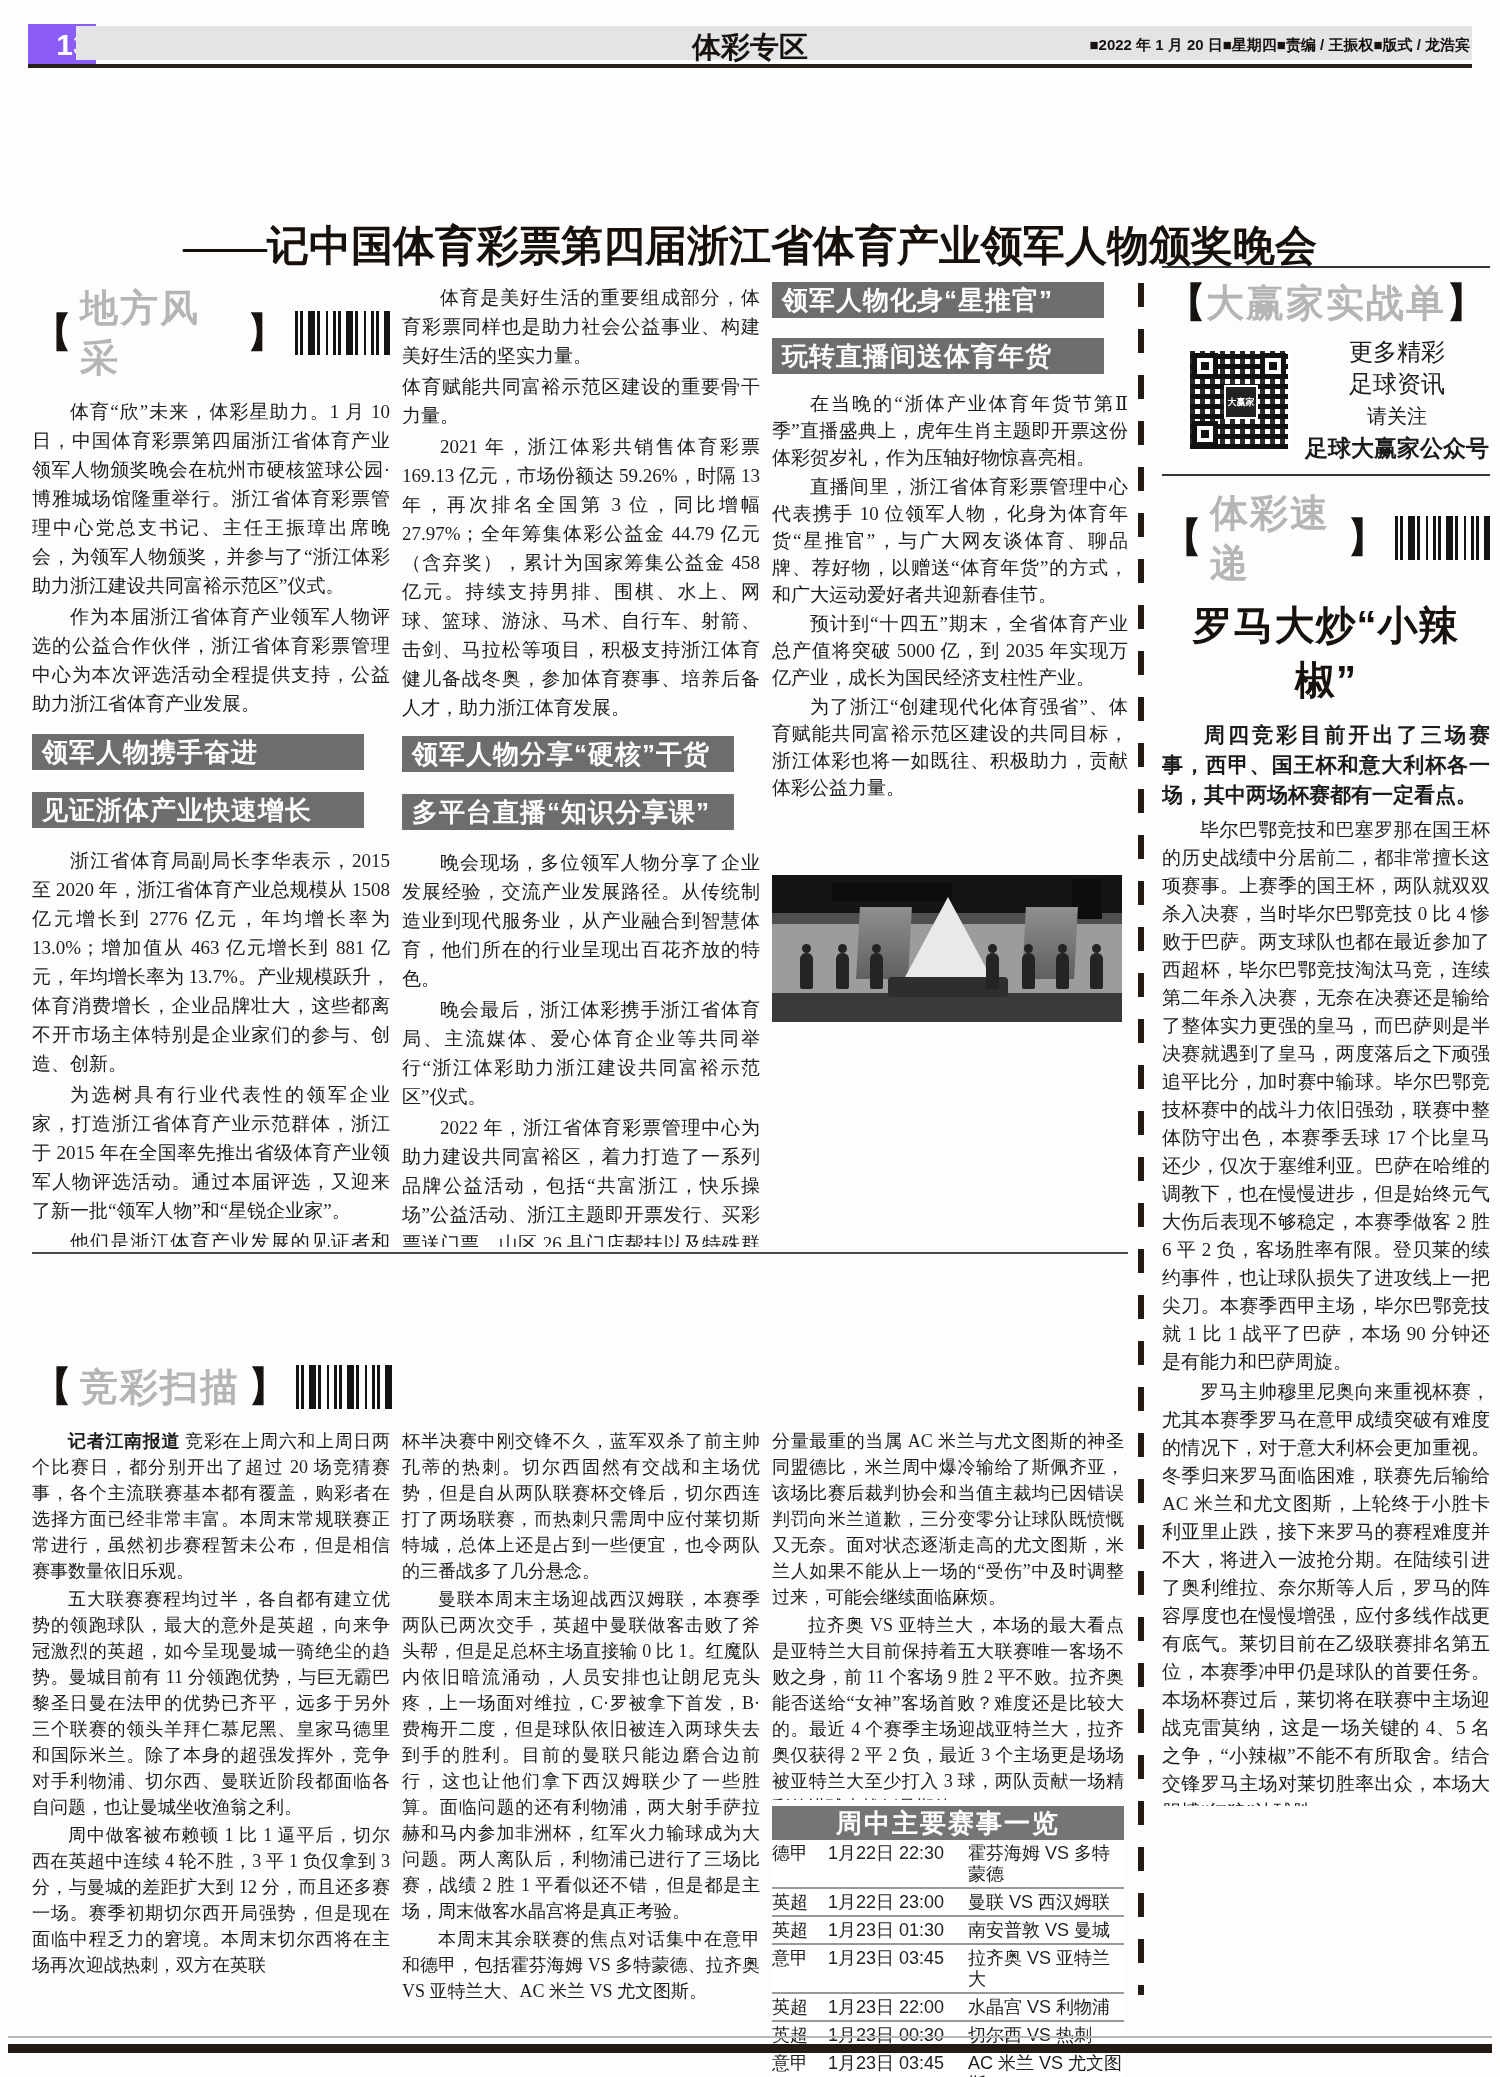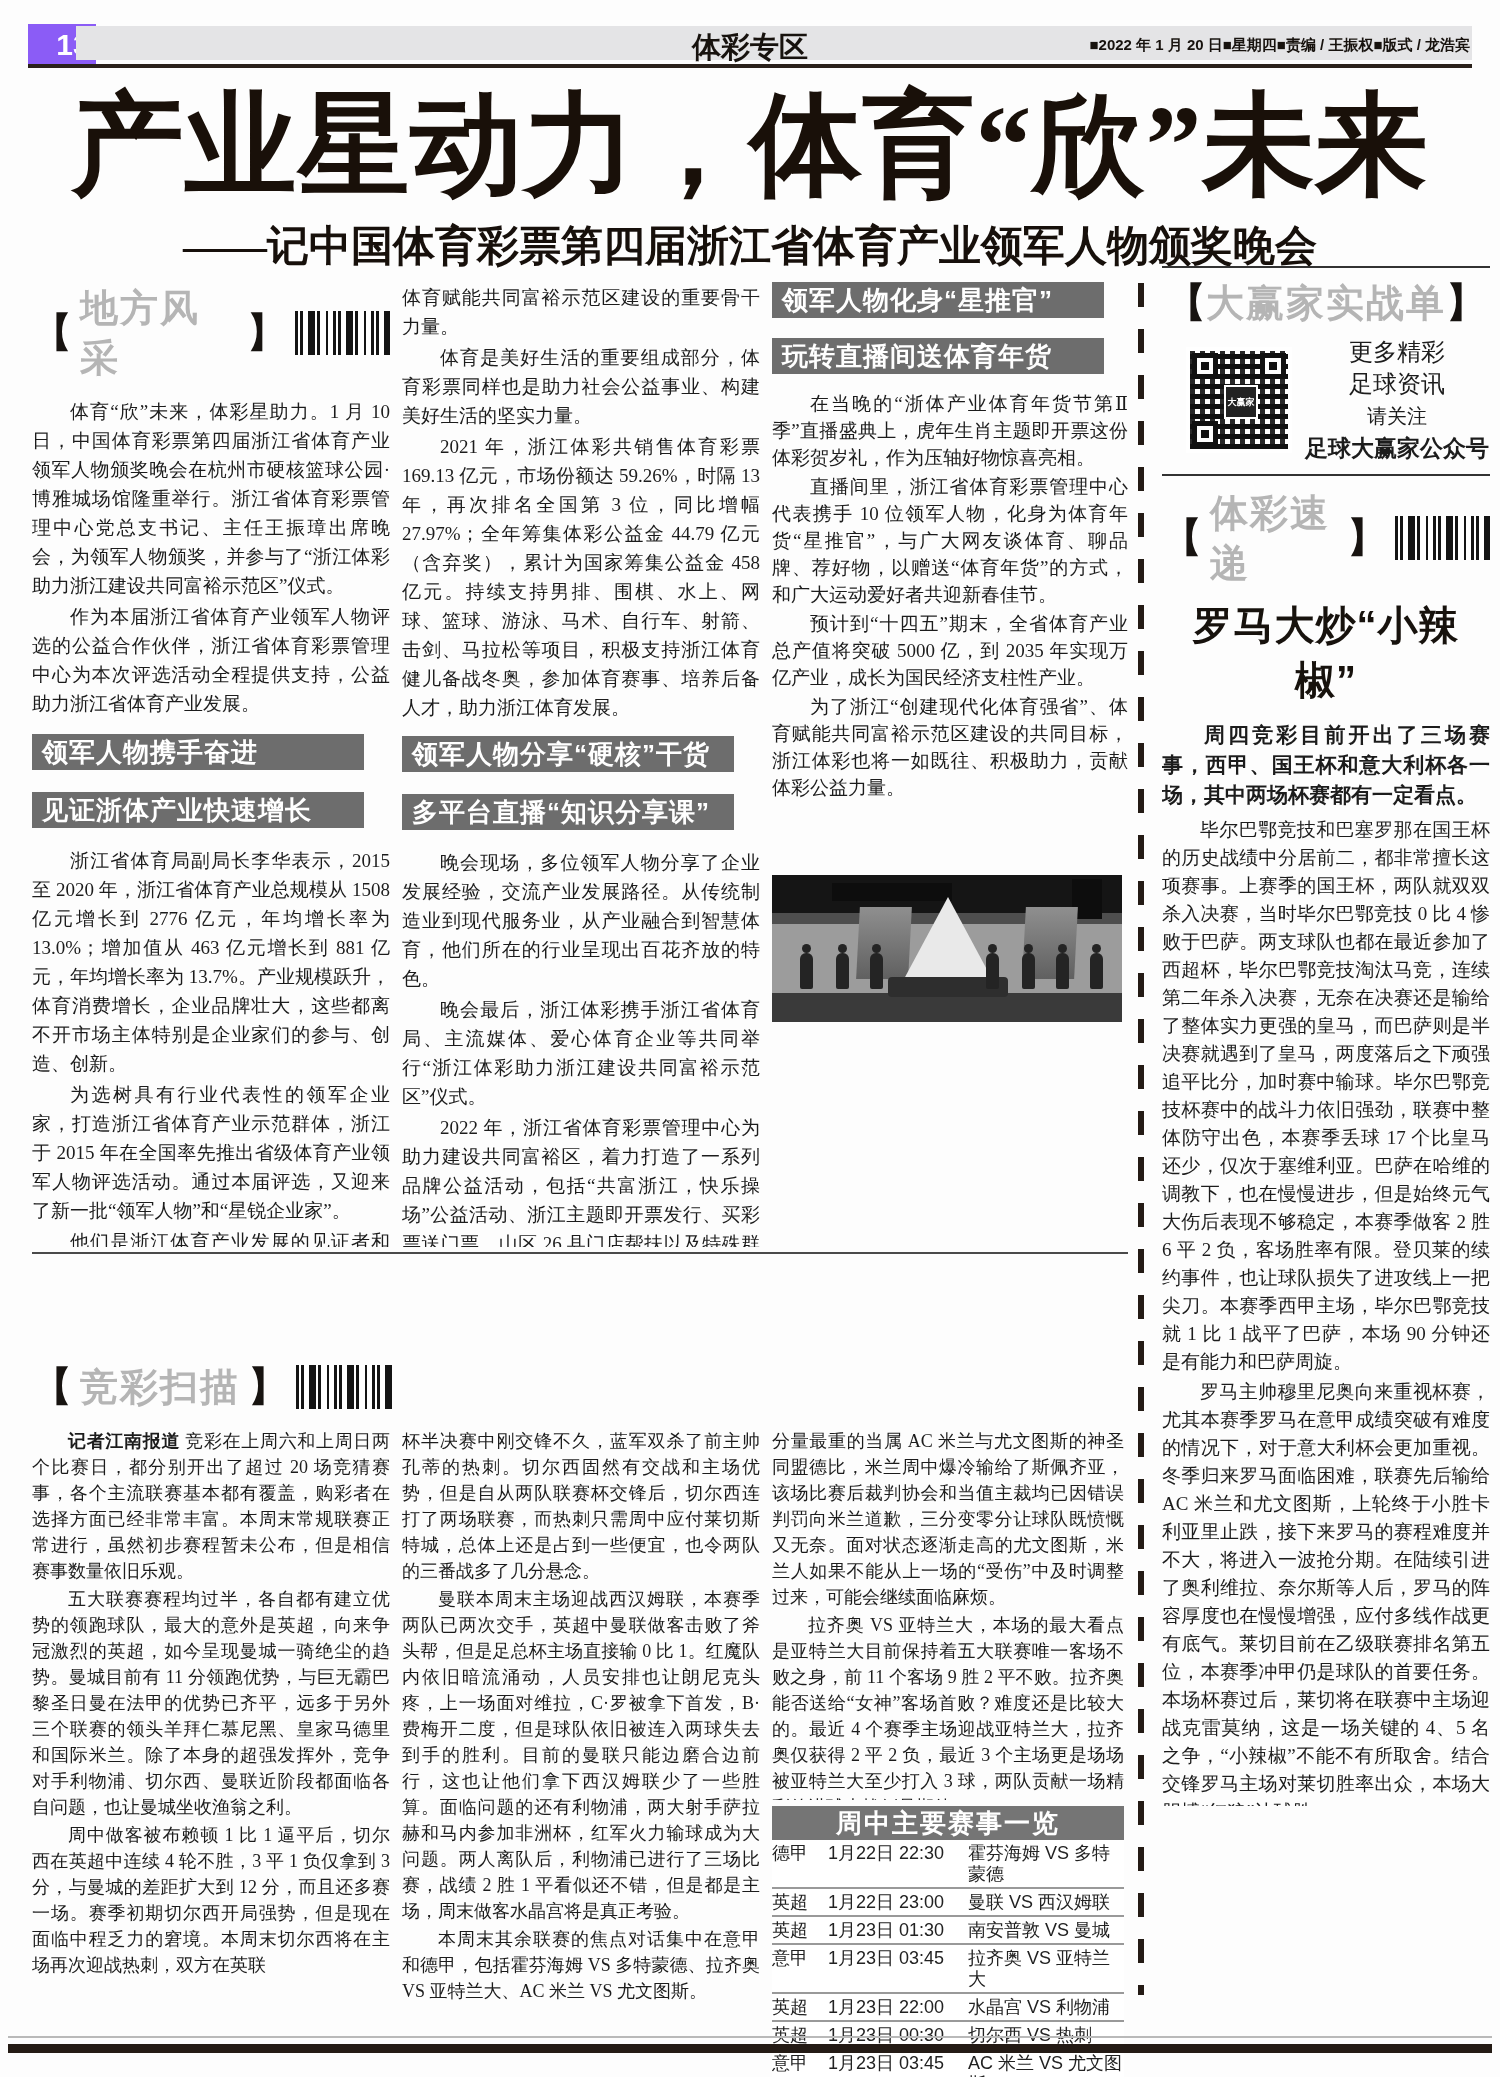--- a/index.html
+++ b/index.html
@@ -95,42 +95,41 @@
 <body>
 
 <div id="page">
 
   <div class="abs pgno">13</div>
   <div class="abs hdrbar"></div>
   <div class="abs sectitle sans">体彩专区</div>
   <div class="abs dateline sans">■2022 年 1 月 20 日■星期四■责编 / 王振权■版式 / 龙浩宾</div>
   <div class="abs hdrrule"></div>
 
-  <div class="abs mainhead serif">产业星动力，体育“欣”未来</div>
   <div class="abs subhead serif">——记中国体育彩票第四届浙江省体育产业领军人物颁奖晚会</div>
 
   <div class="abs col" style="left:32px;top:283px;width:358px;height:964px;">
     <div class="tagrow">
       <span class="bracket">【</span>
         <span class="tagtxt">地方风采</span>
         <span class="bracket">】</span>
       <span class="barcode" style="width:96px;"></span>
     </div>
     <p class="par ind" style="margin-top:14px;">体育“欣”未来，体彩星助力。1 月 10 日，中国体育彩票第四届浙江省体育产业领军人物颁奖晚会在杭州市硬核篮球公园·博雅城场馆隆重举行。浙江省体育彩票管理中心党总支书记、主任王振璋出席晚会，为领军人物颁奖，并参与了“浙江体彩助力浙江建设共同富裕示范区”仪式。</p>
     <p class="par ind">作为本届浙江省体育产业领军人物评选的公益合作伙伴，浙江省体育彩票管理中心为本次评选活动全程提供支持，公益助力浙江省体育产业发展。</p>
     <div class="subbar" style="margin:16px 0 22px 0;">领军人物携手奋进</div>
     <div class="subbar" style="margin:0 0 18px 0;">见证浙体产业快速增长</div>
     <p class="par ind">浙江省体育局副局长李华表示，2015 至 2020 年，浙江省体育产业总规模从 1508 亿元增长到 2776 亿元，年均增长率为 13.0%；增加值从 463 亿元增长到 881 亿元，年均增长率为 13.7%。产业规模跃升，体育消费增长，企业品牌壮大，这些都离不开市场主体特别是企业家们的参与、创造、创新。</p>
     <p class="par ind">为选树具有行业代表性的领军企业家，打造浙江省体育产业示范群体，浙江于 2015 年在全国率先推出省级体育产业领军人物评选活动。通过本届评选，又迎来了新一批“领军人物”和“星锐企业家”。</p>
     <p class="par ind">他们是浙江体育产业发展的见证者和实践者，也是浙江“创建现代化体育强省”、</p>
   </div>
 
   <div class="abs col" style="left:402px;top:283px;width:358px;height:964px;">
+    <p class="par ind">体育是美好生活的重要组成部分，体育彩票同样也是助力社会公益事业、构建美好生活的坚实力量。</p>
     <p class="par">体育赋能共同富裕示范区建设的重要骨干力量。</p>
-    <p class="par ind">体育是美好生活的重要组成部分，体育彩票同样也是助力社会公益事业、构建美好生活的坚实力量。</p>
     <p class="par ind">2021 年，浙江体彩共销售体育彩票 169.13 亿元，市场份额达 59.26%，时隔 13 年，再次排名全国第 3 位，同比增幅 27.97%；全年筹集体彩公益金 44.79 亿元（含弃奖），累计为国家筹集公益金 458 亿元。持续支持男排、围棋、水上、网球、篮球、游泳、马术、自行车、射箭、击剑、马拉松等项目，积极支持浙江体育健儿备战冬奥，参加体育赛事、培养后备人才，助力浙江体育发展。</p>
     <div class="subbar" style="margin:14px 0 22px 0;">领军人物分享“硬核”干货</div>
     <div class="subbar" style="margin:0 0 18px 0;">多平台直播“知识分享课”</div>
     <p class="par ind">晚会现场，多位领军人物分享了企业发展经验，交流产业发展路径。从传统制造业到现代服务业，从产业融合到智慧体育，他们所在的行业呈现出百花齐放的特色。</p>
     <p class="par ind">晚会最后，浙江体彩携手浙江省体育局、主流媒体、爱心体育企业等共同举行“浙江体彩助力浙江建设共同富裕示范区”仪式。</p>
     <p class="par ind">2022 年，浙江省体育彩票管理中心为助力建设共同富裕区，着力打造了一系列品牌公益活动，包括“共富浙江，快乐操场”公益活动、浙江主题即开票发行、买彩票送门票、山区 26 县门店帮扶以及特殊群体申请门店等，一如既往地支持社会公益事业，扶贫助困，为助力共同富裕贡献体彩力量。</p>
   </div>
 
   <div class="abs col" style="left:772px;top:276px;width:356px;height:975px;">
     <div class="subbar" style="margin:6px 0 20px 0;">领军人物化身“星推官”</div>

